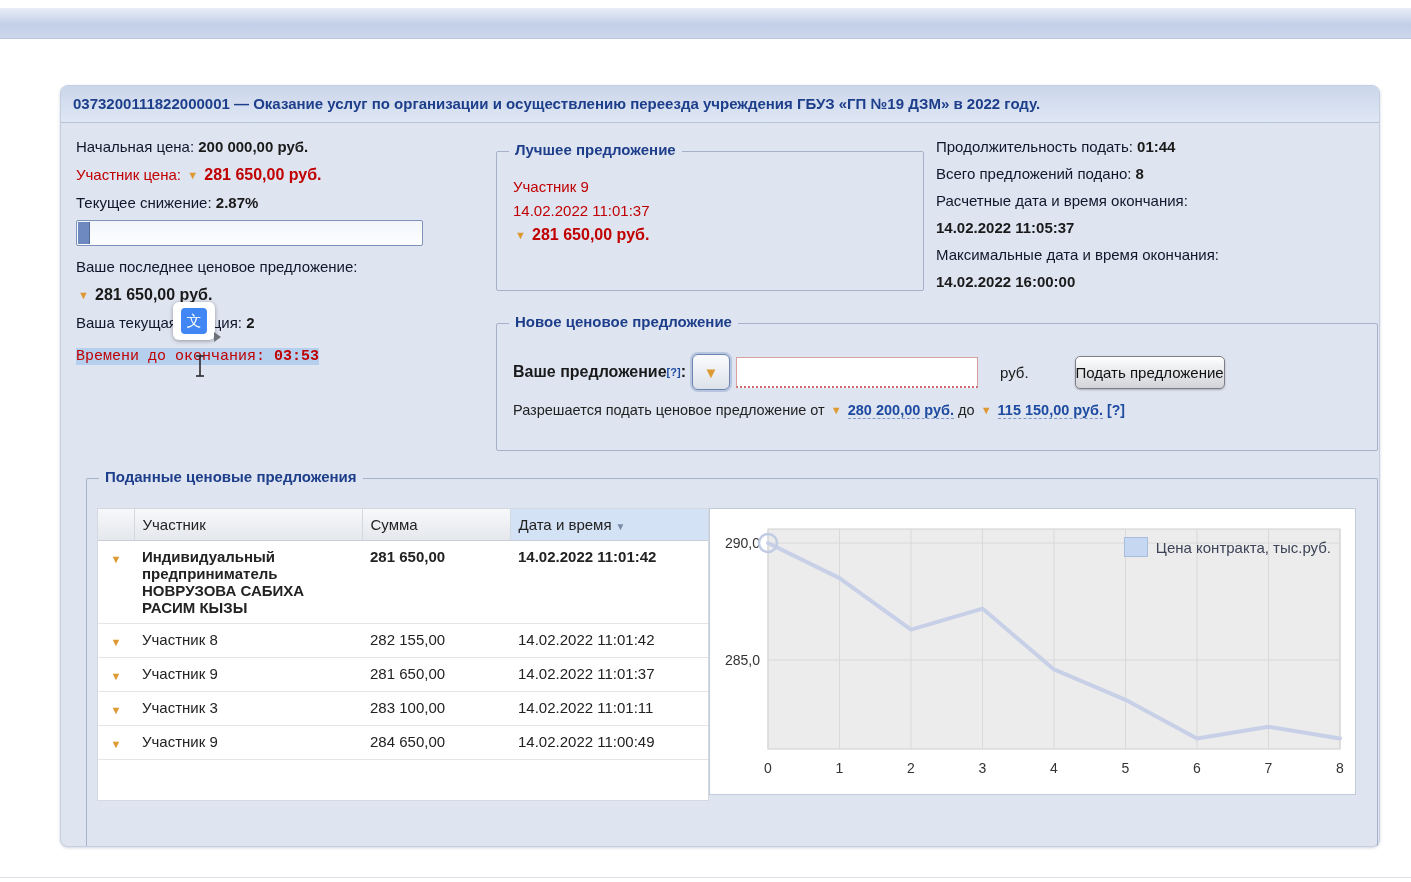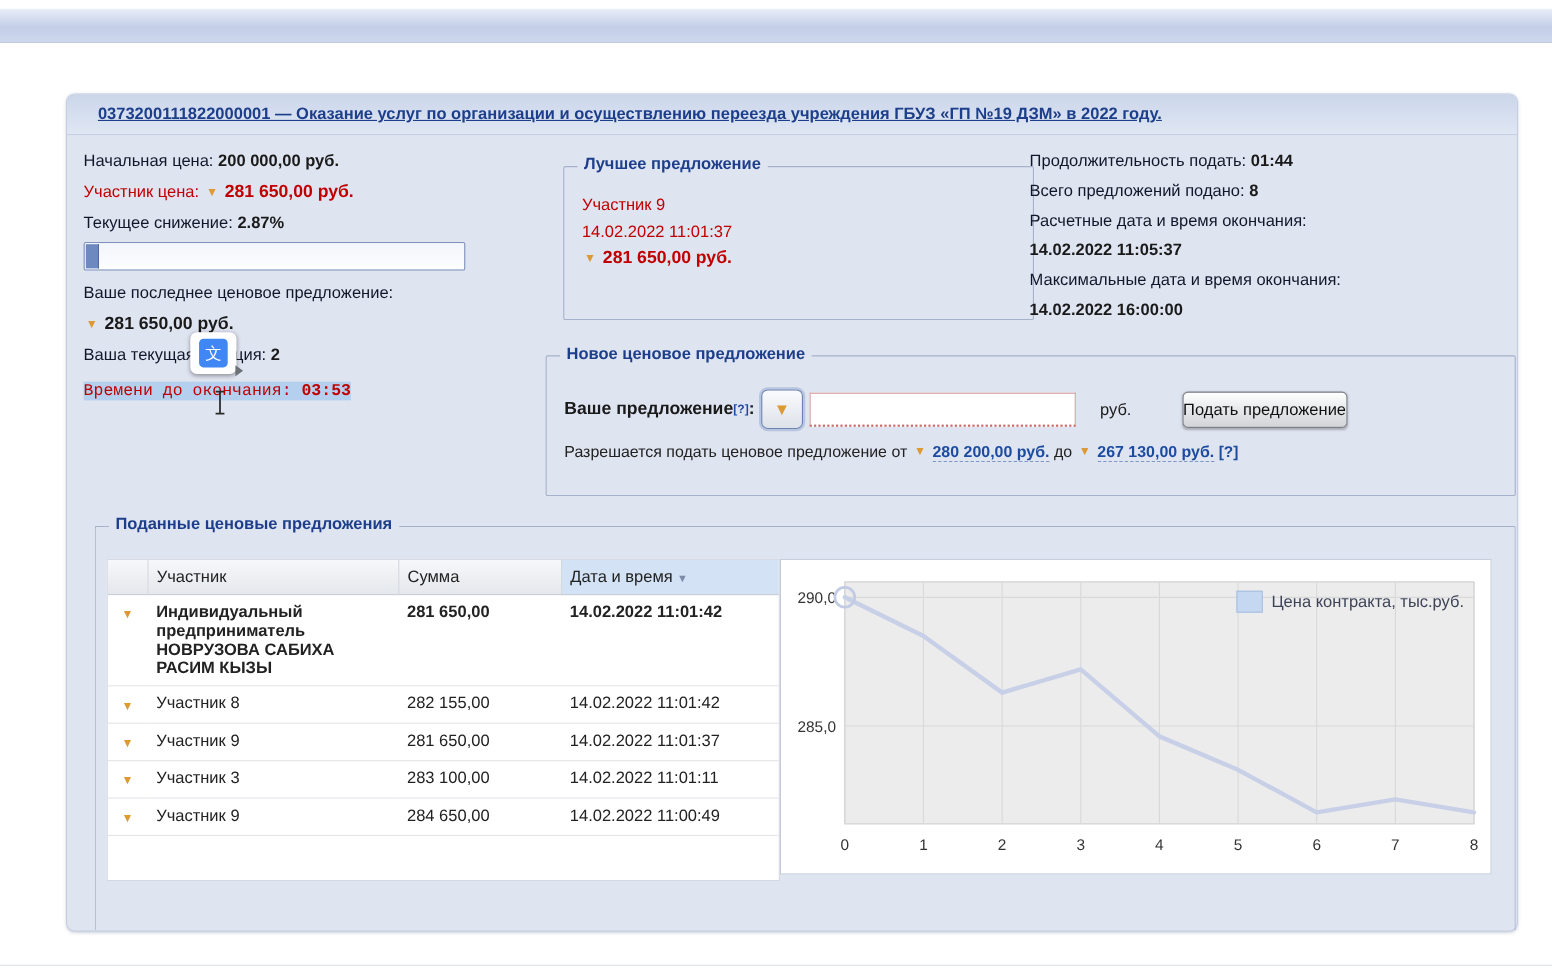--- a/index.html
+++ b/index.html
@@ -14,22 +14,22 @@
   }
   .bottom-line{position:absolute;left:0;top:877px;width:1411px;height:1px;background:#dde1e7;}
   .container{
     position:absolute;left:60px;top:85px;width:1320px;height:762px;
     background:#dfe4f1;border:1px solid #c6cfe1;border-radius:8px;
     box-shadow:0 1px 3px rgba(120,130,160,.35);box-sizing:border-box;
   }
   .titlebar{
     height:36px;line-height:36px;border-radius:7px 7px 0 0;
     background:linear-gradient(#cbd6ea,#dfe7f4);
-    border-bottom:1px solid #b6c2da;padding:0 28px;
-    font-weight:bold;font-size:15px;color:#1d3e8a;white-space:nowrap;overflow:hidden;text-decoration:underline;
+    border-bottom:1px solid #b6c2da;padding:0 12px;
+    font-weight:bold;font-size:15px;color:#1d3e8a;white-space:nowrap;overflow:hidden;
   }
   .abs{position:absolute;}
   .lbl{color:#0f172a;}
   .b{font-weight:bold;}
   .red{color:#c00000;}
   .row-line{font-size:15px;line-height:22px;margin-bottom:6px;}
   .arrow{color:#dd9a33;font-size:11px;vertical-align:1px;padding:0 2px;}
   
   .left-info{left:15px;top:50px;width:405px;}
   .progressbar{
@@ -40,21 +40,21 @@
   .big-amount{font-size:16px;}
   .selection{background:#b5cfee;font-family:Liberation Mono, monospace;}
   
   .fieldset{
     border:1px solid #a6b2ca;border-radius:2px;position:absolute;box-sizing:border-box;
   }
   .fieldset .legend{
     position:absolute;top:-11px;left:12px;background:#dfe4f1;padding:0 6px;
     font-weight:bold;font-size:15px;color:#1d3e8a;white-space:nowrap;
   }
-  .best-offer{left:451px;top:65px;width:428px;height:140px;}
+  .best-offer{left:435px;top:65px;width:428px;height:140px;}
   .best-offer .inner{padding:26px 16px 0 16px;font-size:15px;}
   .best-offer .inner div{margin-bottom:7px;}
   
   .right-info{left:875px;top:50px;width:445px;}
   .right-info .row-line{margin-bottom:5px;}
   
   .new-offer{left:435px;top:237px;width:882px;height:128px;}
   .new-offer .formrow{display:flex;align-items:center;padding:30px 16px 0 16px;}
   .offer-label{font-weight:bold;font-size:16px;}
   .help{color:#1c4ba0;font-size:11px;font-weight:bold;vertical-align:super;}
@@ -213,21 +213,21 @@
       <input class="offer-input" type="text" value="" style="">
       <span class="currency">руб.</span>
       <button class="submit-btn">Подать предложение</button>
     </div>
     <div class="range-note">
       <span>Разрешается подать ценовое предложение от</span>
       <span class="arrow">▼</span>
       <span class="range-link">280 200,00 руб.</span>
       <span>до</span>
       <span class="arrow">▼</span>
-      <span class="range-link">267 130,00 руб.</span>
+      <span class="range-link">115 150,00 руб.</span>
       <span class="help" style="vertical-align:baseline;font-size:14px;">[?]</span>
     </div>
   </div>
 
   <div class="fieldset offers">
     <span class="legend">Поданные ценовые предложения</span>
     <div class="offers-inner">
 
       <div class="table-wrap">
         <table class="offers-tbl">

